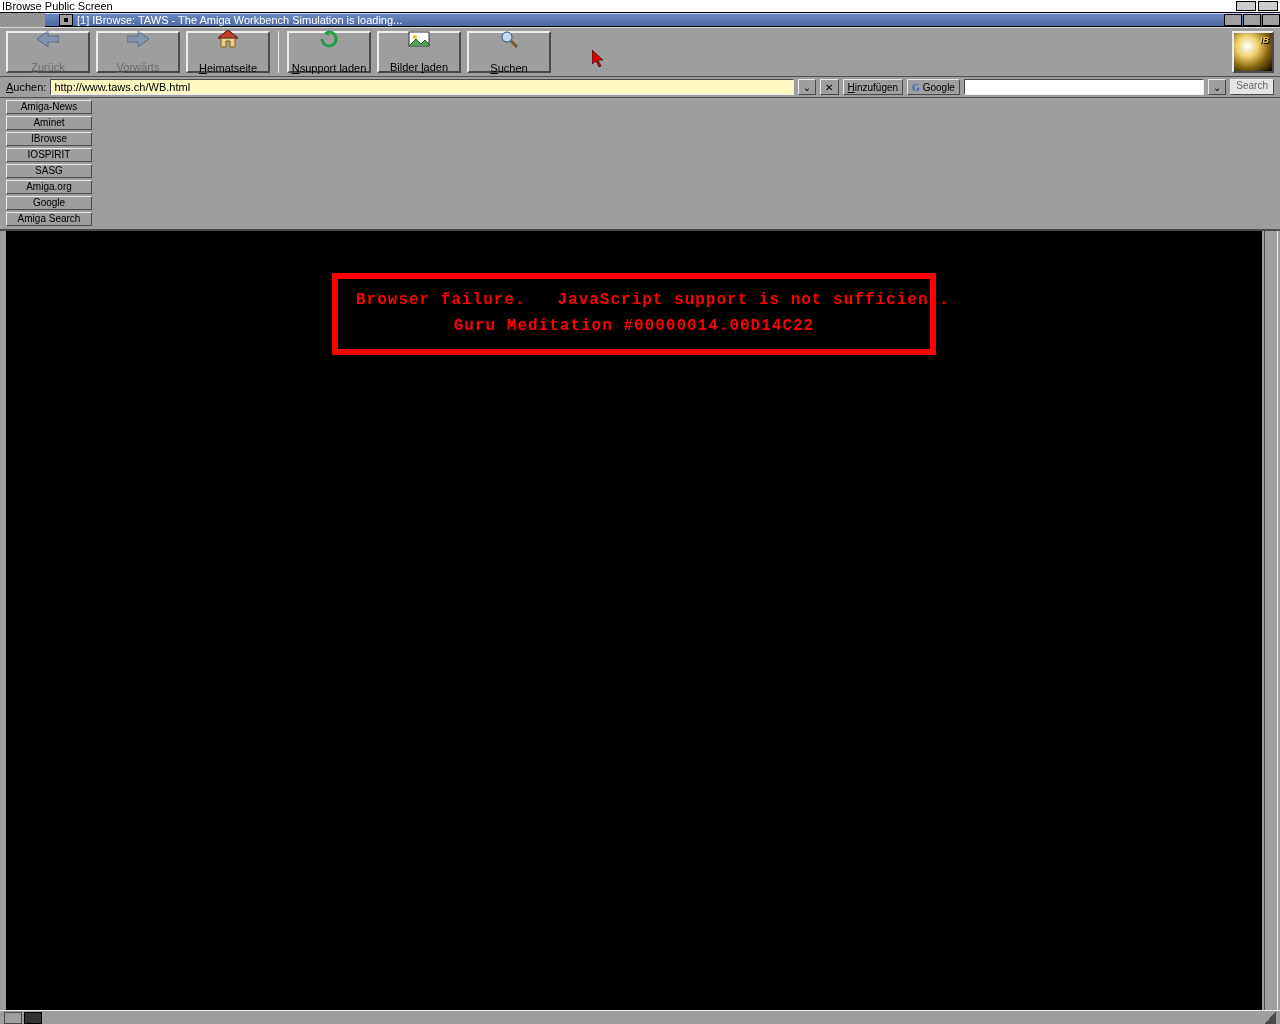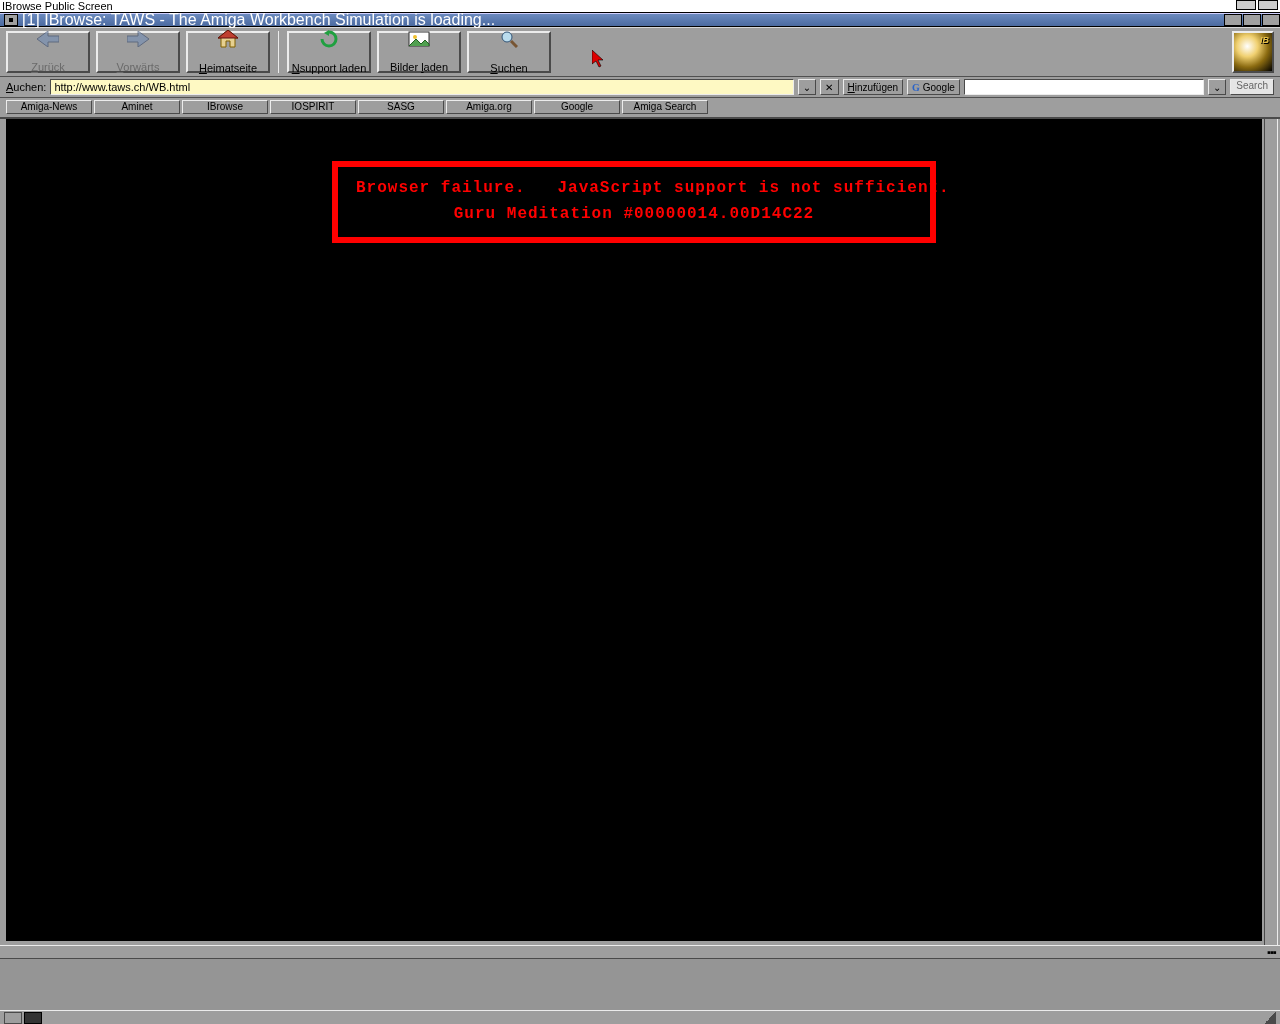--- a/index.html
+++ b/index.html
@@ -11,20 +11,21 @@
   height: 1024px;
   overflow: hidden;
   position: relative;
 }
 
 .screen-titlebar {
   height: 13px;
   background: #fff;
   border-bottom: 1px solid #000;
   display: flex;
+  align-items: center;
   justify-content: space-between;
   padding: 0 2px;
   color: #000;
 }
 .screen-titlebar .right-controls { display: flex; gap: 2px; }
 .title-gadget {
   width: 20px; height: 10px;
   border: 1px solid #000;
   background: #ccc;
   display: inline-block;
@@ -32,22 +33,23 @@
 
 
 .window-titlebar {
   height: 14px;
   background: linear-gradient(#6b8abf, #4b6aa0);
   border-top: 1px solid #d0d0ff;
   border-bottom: 1px solid #000;
   display: flex;
   align-items: center;
   color: #fff;
-  font-size: 16px;
-  padding-left: 4px;
+  font-size: 11px;
+  padding-left: 14px;
+  margin-left: 45px;
 }
 .window-titlebar .close-gadget {
   width: 14px; height: 12px;
   border: 1px solid #000;
   background: #a0a0a0;
   margin-right: 4px;
   position: relative;
 }
 .window-titlebar .close-gadget::before {
   content: "";
@@ -191,20 +193,21 @@
   text-align: right;
 }
 
 
 .bookmarks-row {
   background: #9e9e9e;
   padding: 2px 6px 3px 6px;
   display: flex;
   gap: 2px;
   border-bottom: 2px solid #4a4a4a;
+  flex-direction: column;
 }
 .bookmark-btn {
   height: 14px;
   width: 86px;
   background: #9e9e9e;
   border-top: 1px solid #ececec;
   border-left: 1px solid #ececec;
   border-right: 1px solid #4a4a4a;
   border-bottom: 1px solid #4a4a4a;
   font-size: 10px;

